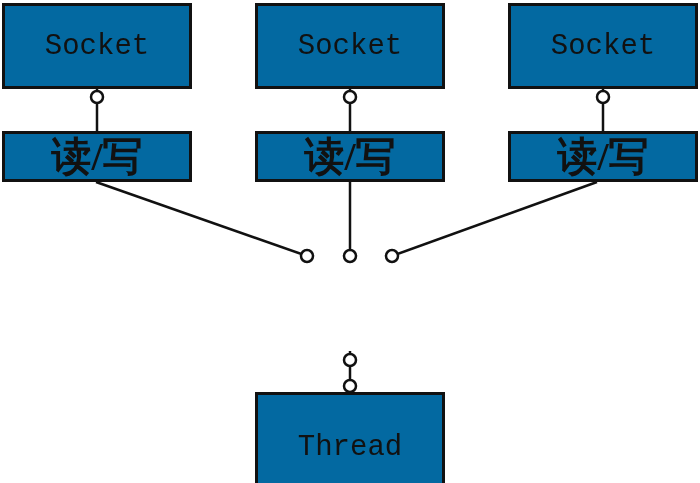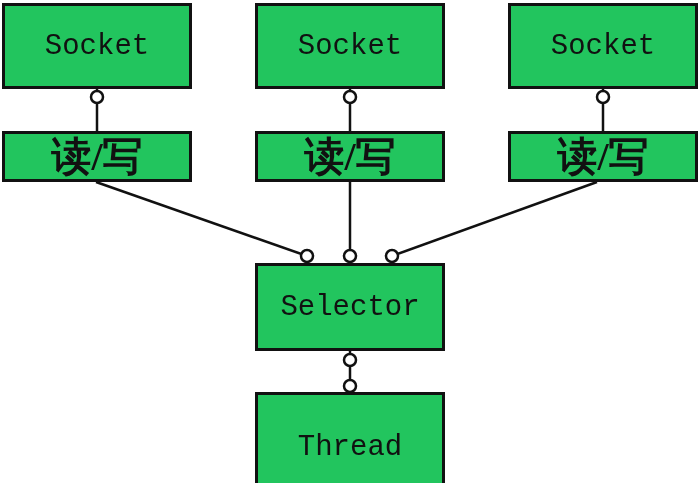--- a/index.html
+++ b/index.html
@@ -19,21 +19,21 @@
     left: 0;
     top: 0;
     width: 700px;
     height: 483px;
     z-index: 0;
   }
   .node {
     position: absolute;
     box-sizing: border-box;
     border: 3px solid #111111;
-    background: #22c55e;
+    background: #0369a1;
     display: flex;
     align-items: center;
     justify-content: center;
     z-index: 1;
   }
   .node-label {
     color: #111111;
     font-size: 29px;
     font-family: "Liberation Mono", "DejaVu Sans Mono", monospace;
     white-space: nowrap;
@@ -92,21 +92,18 @@
   <div class="node rw-box cjk" id="rw1">
     <span class="node-label">读/写</span>
   </div>
   <div class="node rw-box cjk" id="rw2">
     <span class="node-label">读/写</span>
   </div>
   <div class="node rw-box cjk" id="rw3">
     <span class="node-label">读/写</span>
   </div>
 
-  <div class="node" id="selector">
-    <span class="node-label">Selector</span>
-  </div>
 
   <div class="node" id="thread">
     <span class="node-label">Thread</span>
   </div>
 
 </div>
 
 </body></html>

